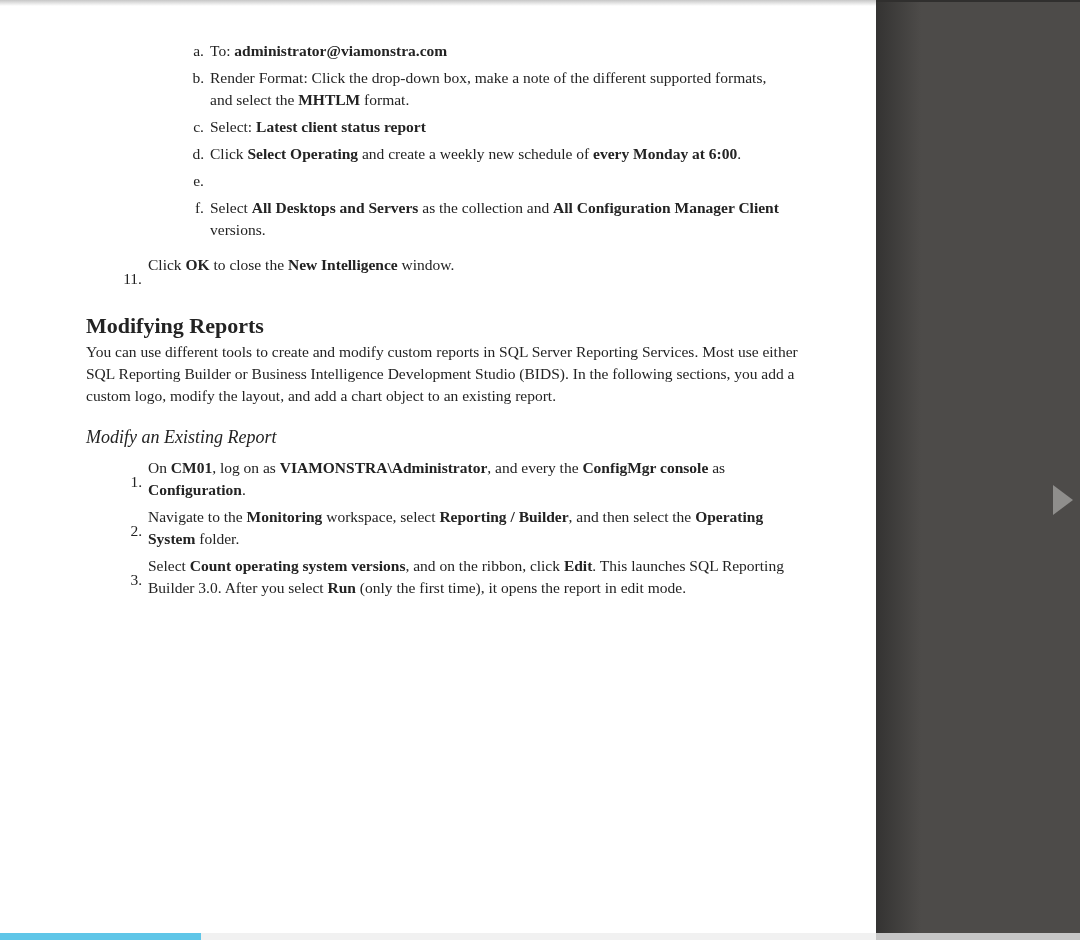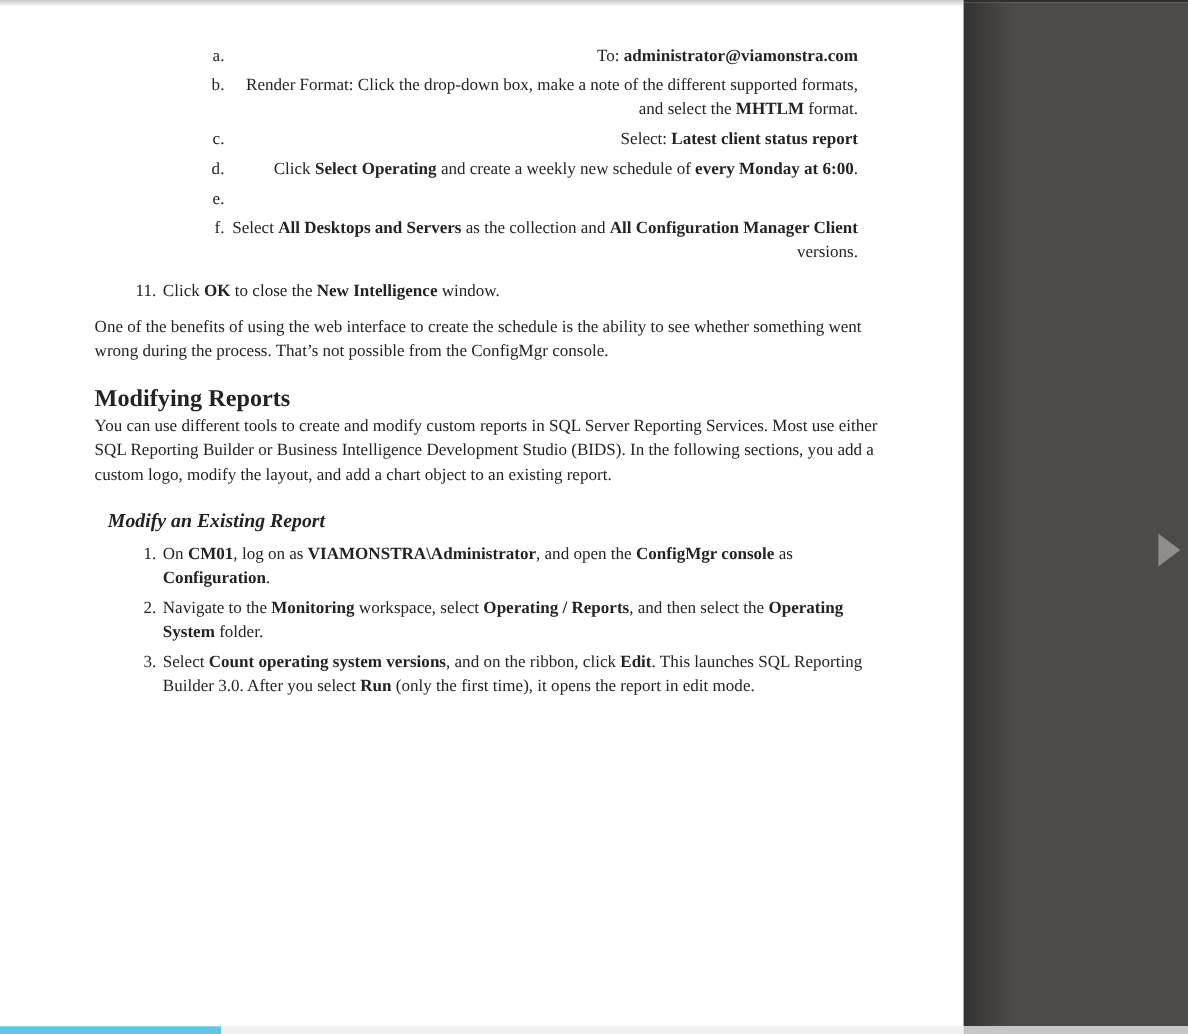--- a/index.html
+++ b/index.html
@@ -30,39 +30,39 @@
     left: 86px; top: 40px;
     width: 712px;
     font-size: 15.5px;
     line-height: 22px;
     display: flex;
     flex-direction: column;
   }
   .list-row { display: flex; margin-bottom: 5px; }
   .marker { flex: 0 0 auto; text-align: right; margin-right: 6px; }
   .lettered .marker { width: 118px; }
-  .lettered .rich   { width: 570px; text-align: right; }
-  .steps .marker    { width: 56px; }
+  .lettered .rich   { width: 570px; }
+  .steps .marker    { width: 56px; margin-top: 14px; }
   .steps .rich      { width: 643px; }
   .b { font-weight: bold; }
   .item11 { margin-top: 8px; }
   .para { margin: 0; }
   .benefits { margin-top: 6px; }
   .h1 {
     font-size: 22px;
     line-height: 26px;
     font-weight: bold;
     margin: 18px 0 2px 0;
   }
   .h2 {
     font-size: 18px;
     line-height: 24px;
-    font-weight: bold;
+    font-weight: normal;
     font-style: italic;
-    margin: 18px 0 8px 12px;
+    margin: 18px 0 8px 0;
   }
   
   .sidebar {
     position: absolute;
     left: 876px; top: 0;
     width: 204px; height: 933px;
     background: linear-gradient(90deg, #343332 0px, var(--sidebar, #4d4b49) 45px);
     border-top: 2px solid #302f2e;
     box-sizing: border-box;
   }
@@ -131,32 +131,31 @@
             <span class="marker">f.</span>
             <span class="rich"><span>Select </span><span class="b">All Desktops and Servers</span><span> as the collection and </span><span class="b">All Configuration Manager Client</span><span> versions.</span></span>
           </div>
         </div>
       <div class="list steps item11">
           <div class="list-row">
             <span class="marker">11.</span>
             <span class="rich"><span>Click </span><span class="b">OK</span><span> to close the </span><span class="b">New Intelligence</span><span> window.</span></span>
           </div>
         </div>
-      <p class="para benefits">One of the benefits of using the web interface to create the schedule is the ability to see whether something went wrong during the process. That’s not possible from the ConfigMgr console.</p>
       <h1 class="h1">Modifying Reports</h1>
       <p class="para tools">You can use different tools to create and modify custom reports in SQL Server Reporting Services. Most use either SQL Reporting Builder or Business Intelligence Development Studio (BIDS). In the following sections, you add a custom logo, modify the layout, and add a chart object to an existing report.</p>
       <h2 class="h2">Modify an Existing Report</h2>
       <div class="list steps">
           <div class="list-row">
             <span class="marker">1.</span>
-            <span class="rich"><span>On </span><span class="b">CM01</span><span>, log on as </span><span class="b">VIAMONSTRA\Administrator</span><span>, and open the </span><span class="b">ConfigMgr console</span><span> as </span><span class="b">Configuration</span><span>.</span></span>
+            <span class="rich"><span>On </span><span class="b">CM01</span><span>, log on as </span><span class="b">VIAMONSTRA\Administrator</span><span>, and every the </span><span class="b">ConfigMgr console</span><span> as </span><span class="b">Configuration</span><span>.</span></span>
           </div>
           <div class="list-row">
             <span class="marker">2.</span>
-            <span class="rich"><span>Navigate to the </span><span class="b">Monitoring</span><span> workspace, select </span><span class="b">Operating / Reports</span><span>, and then select the </span><span class="b">Operating System</span><span> folder.</span></span>
+            <span class="rich"><span>Navigate to the </span><span class="b">Monitoring</span><span> workspace, select </span><span class="b">Reporting / Builder</span><span>, and then select the </span><span class="b">Operating System</span><span> folder.</span></span>
           </div>
           <div class="list-row">
             <span class="marker">3.</span>
             <span class="rich"><span>Select </span><span class="b">Count operating system versions</span><span>, and on the ribbon, click </span><span class="b">Edit</span><span>. This launches SQL Reporting Builder 3.0. After you select </span><span class="b">Run</span><span> (only the first time), it opens the report in edit mode.</span></span>
           </div>
         </div>
     </div>
   </div>
 
   <div class="sidebar">

